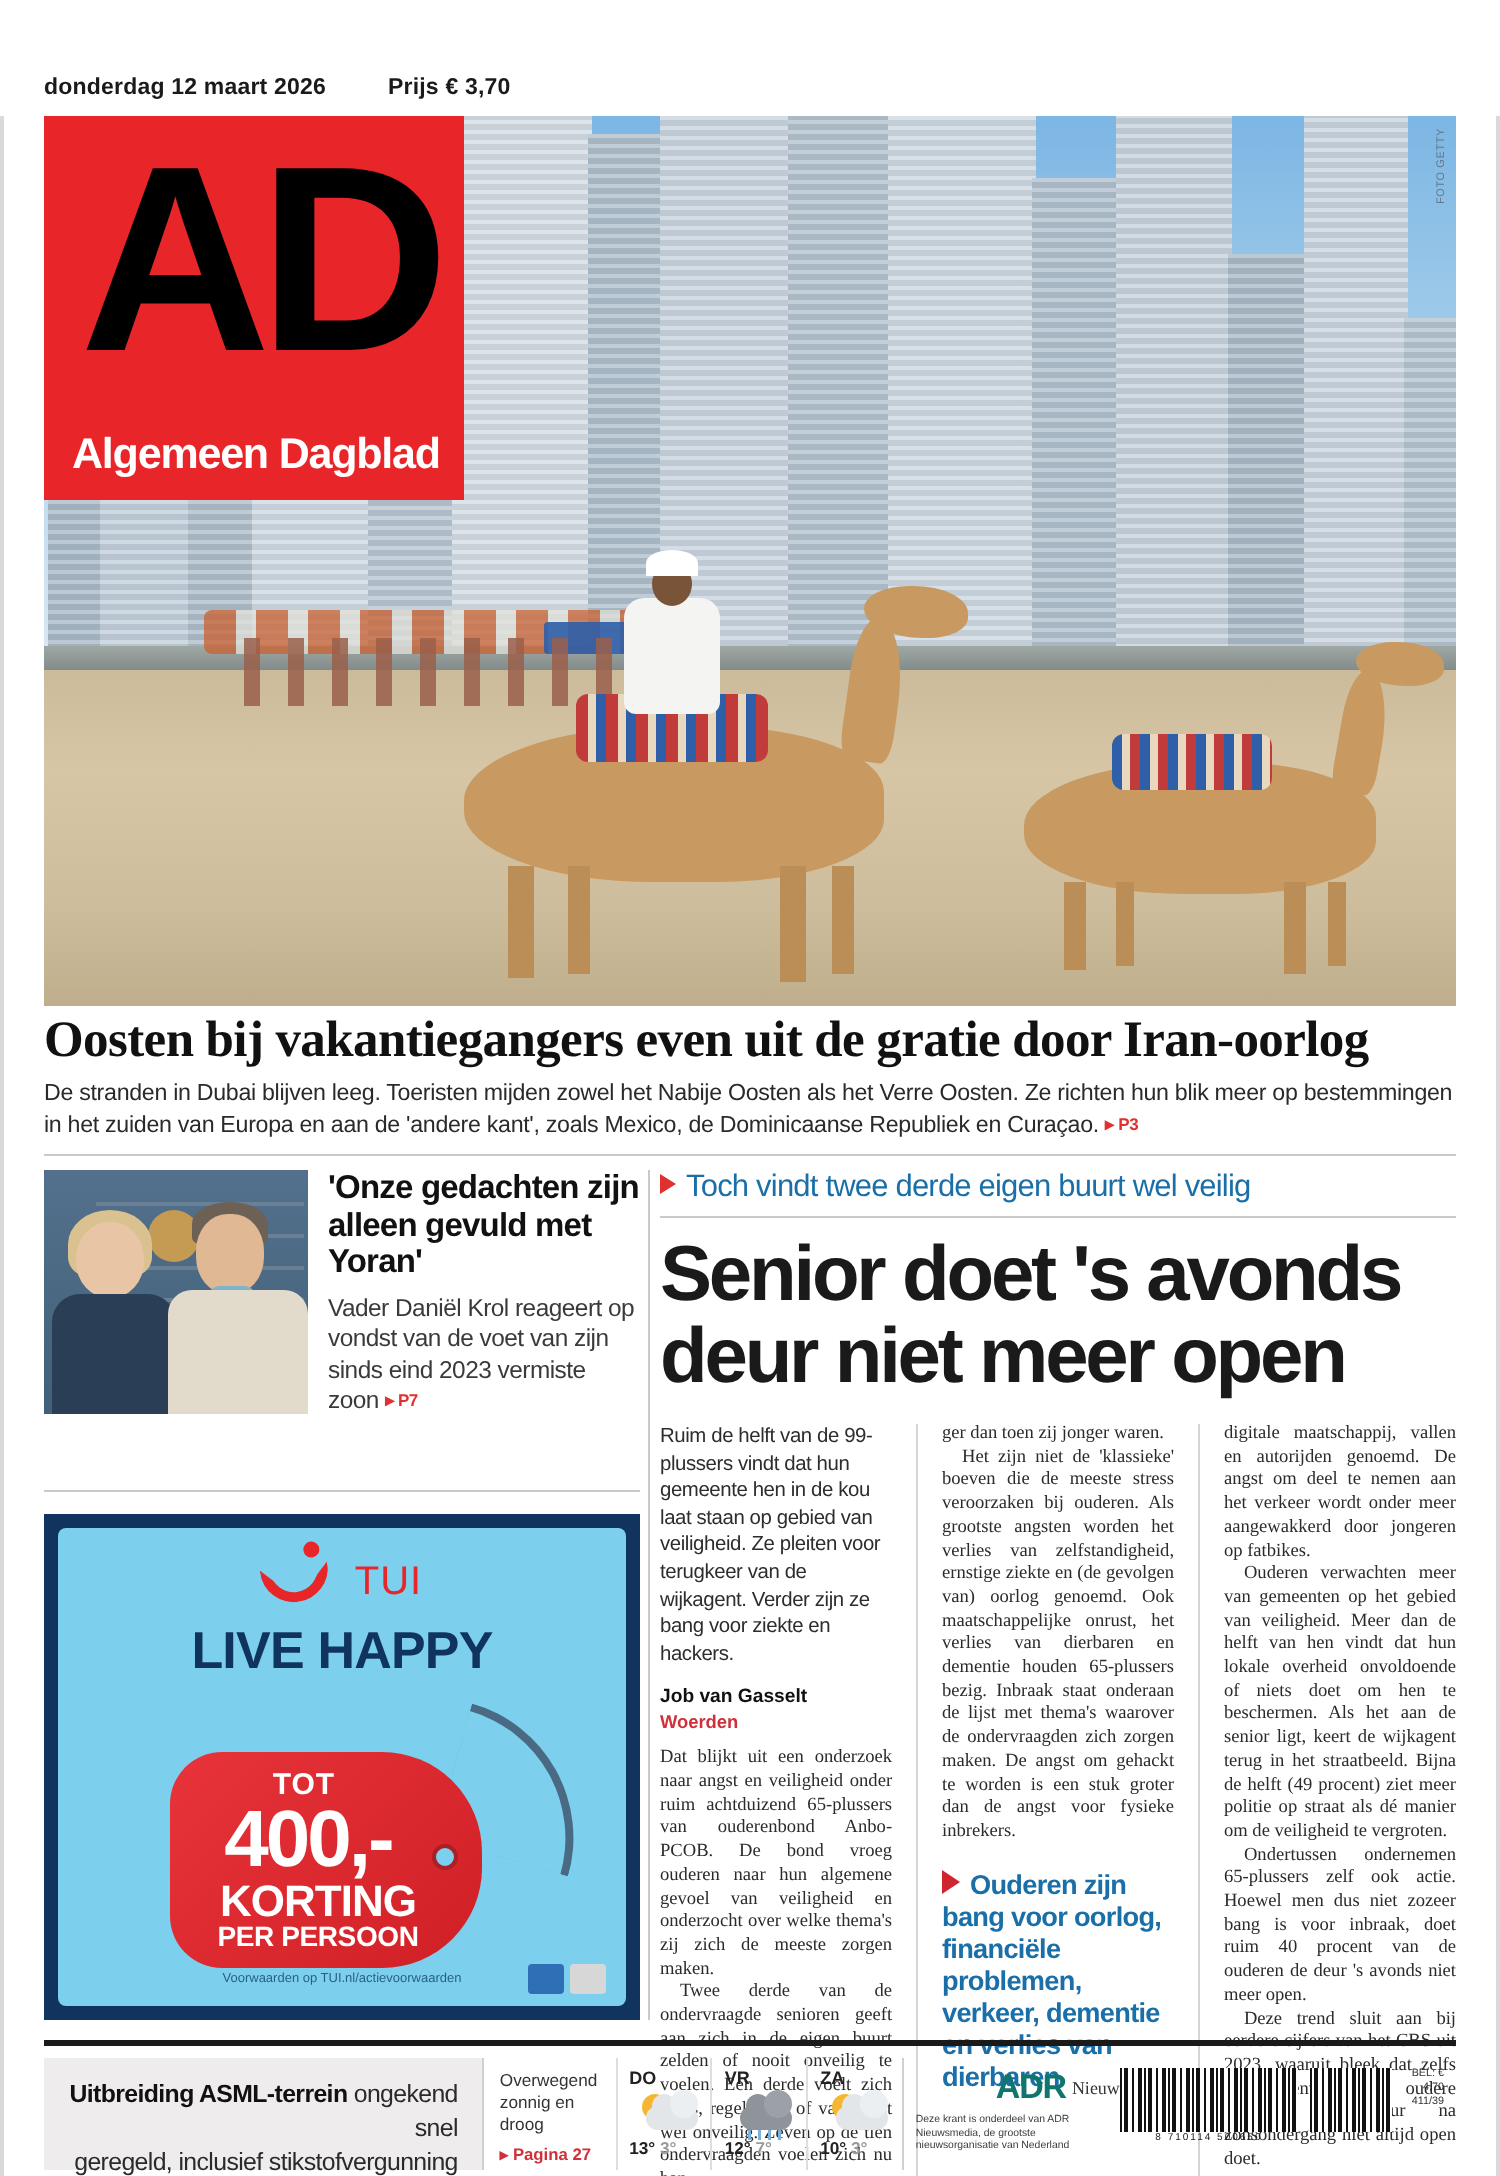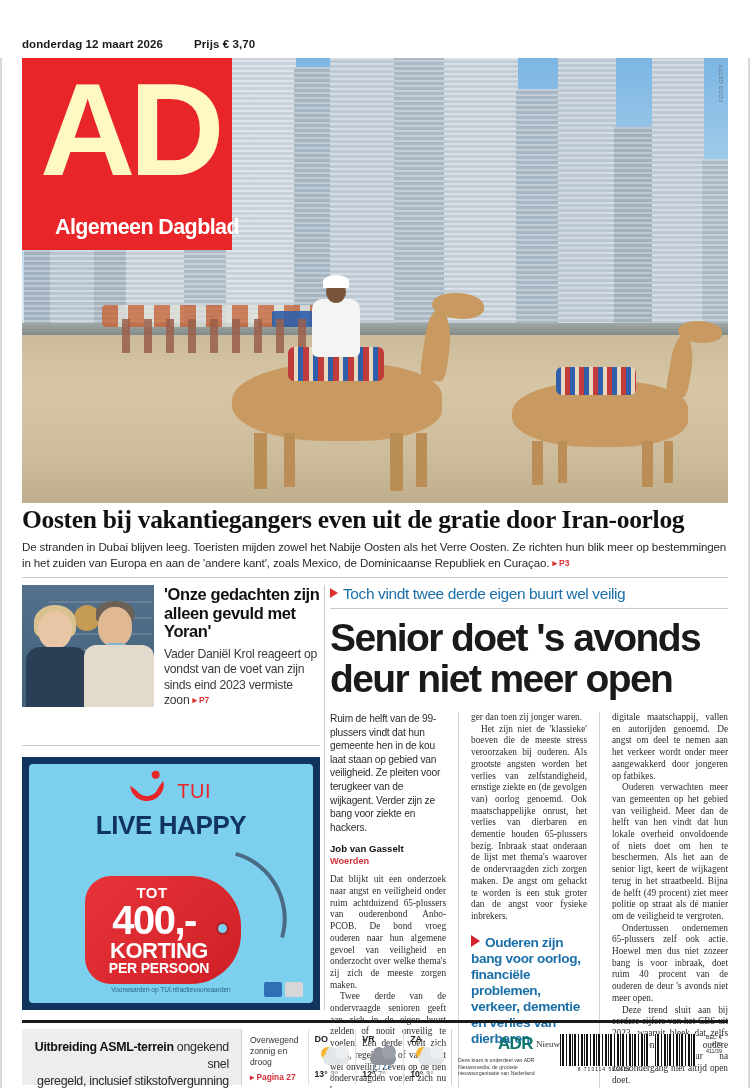--- a/index.html
+++ b/index.html
@@ -118,26 +118,26 @@
 
   
   .masthead {
     position: absolute; left: 22px; top: 58px;
     width: 210px; height: 192px;
     background: #e8262a;
     z-index: 6;
   }
   .masthead .ad {
     position: absolute; left: 18px; top: 8px;
-    color: #fef9c3; font-weight: bold; font-size: 132px;
+    color: #000000; font-weight: bold; font-size: 132px;
     line-height: 128px; letter-spacing: -6px;
     font-family: "Liberation Sans", sans-serif;
   }
   .masthead .sub {
-    position: absolute; left: 33px; bottom: 10px;
+    position: absolute; left: 14px; bottom: 10px;
     color: #fff; font-weight: bold; font-size: 21.5px;
     letter-spacing: -.6px; white-space: nowrap;
   }
 
   
   .lead {
     position: absolute; left: 22px; top: 505px; width: 706px;
   }
   .lead h1 {
     font-family: "Liberation Serif", serif;

